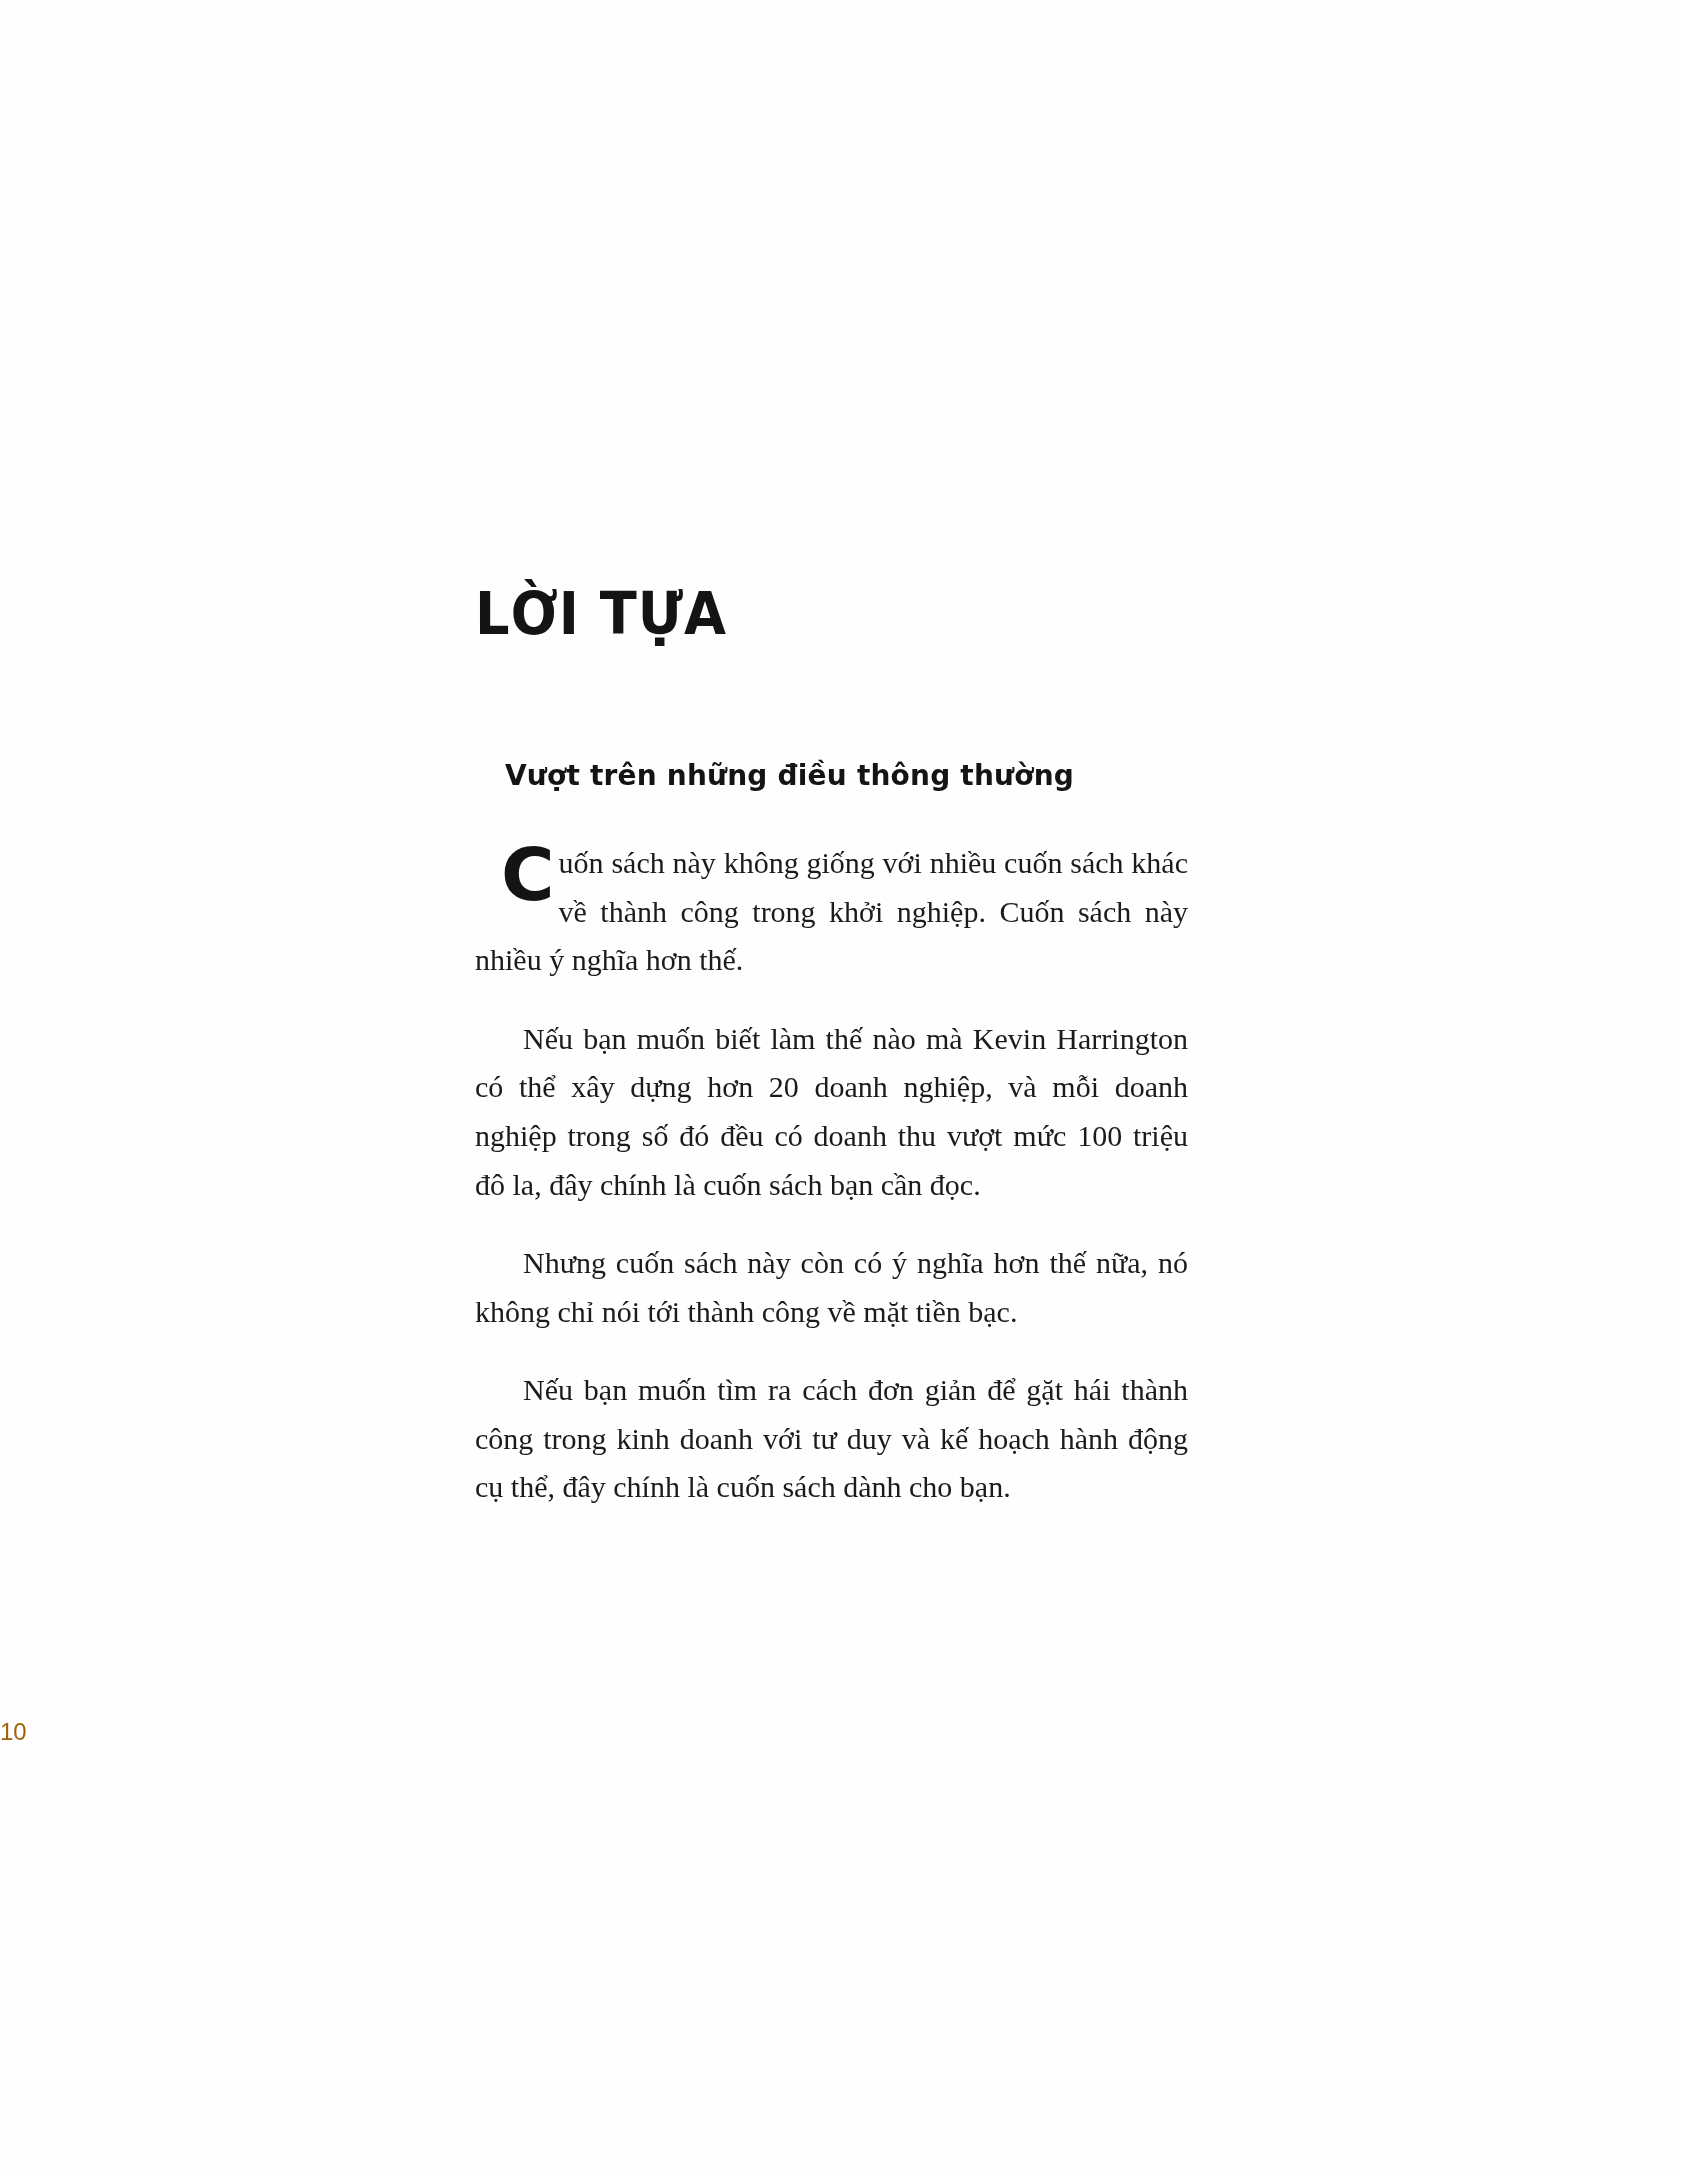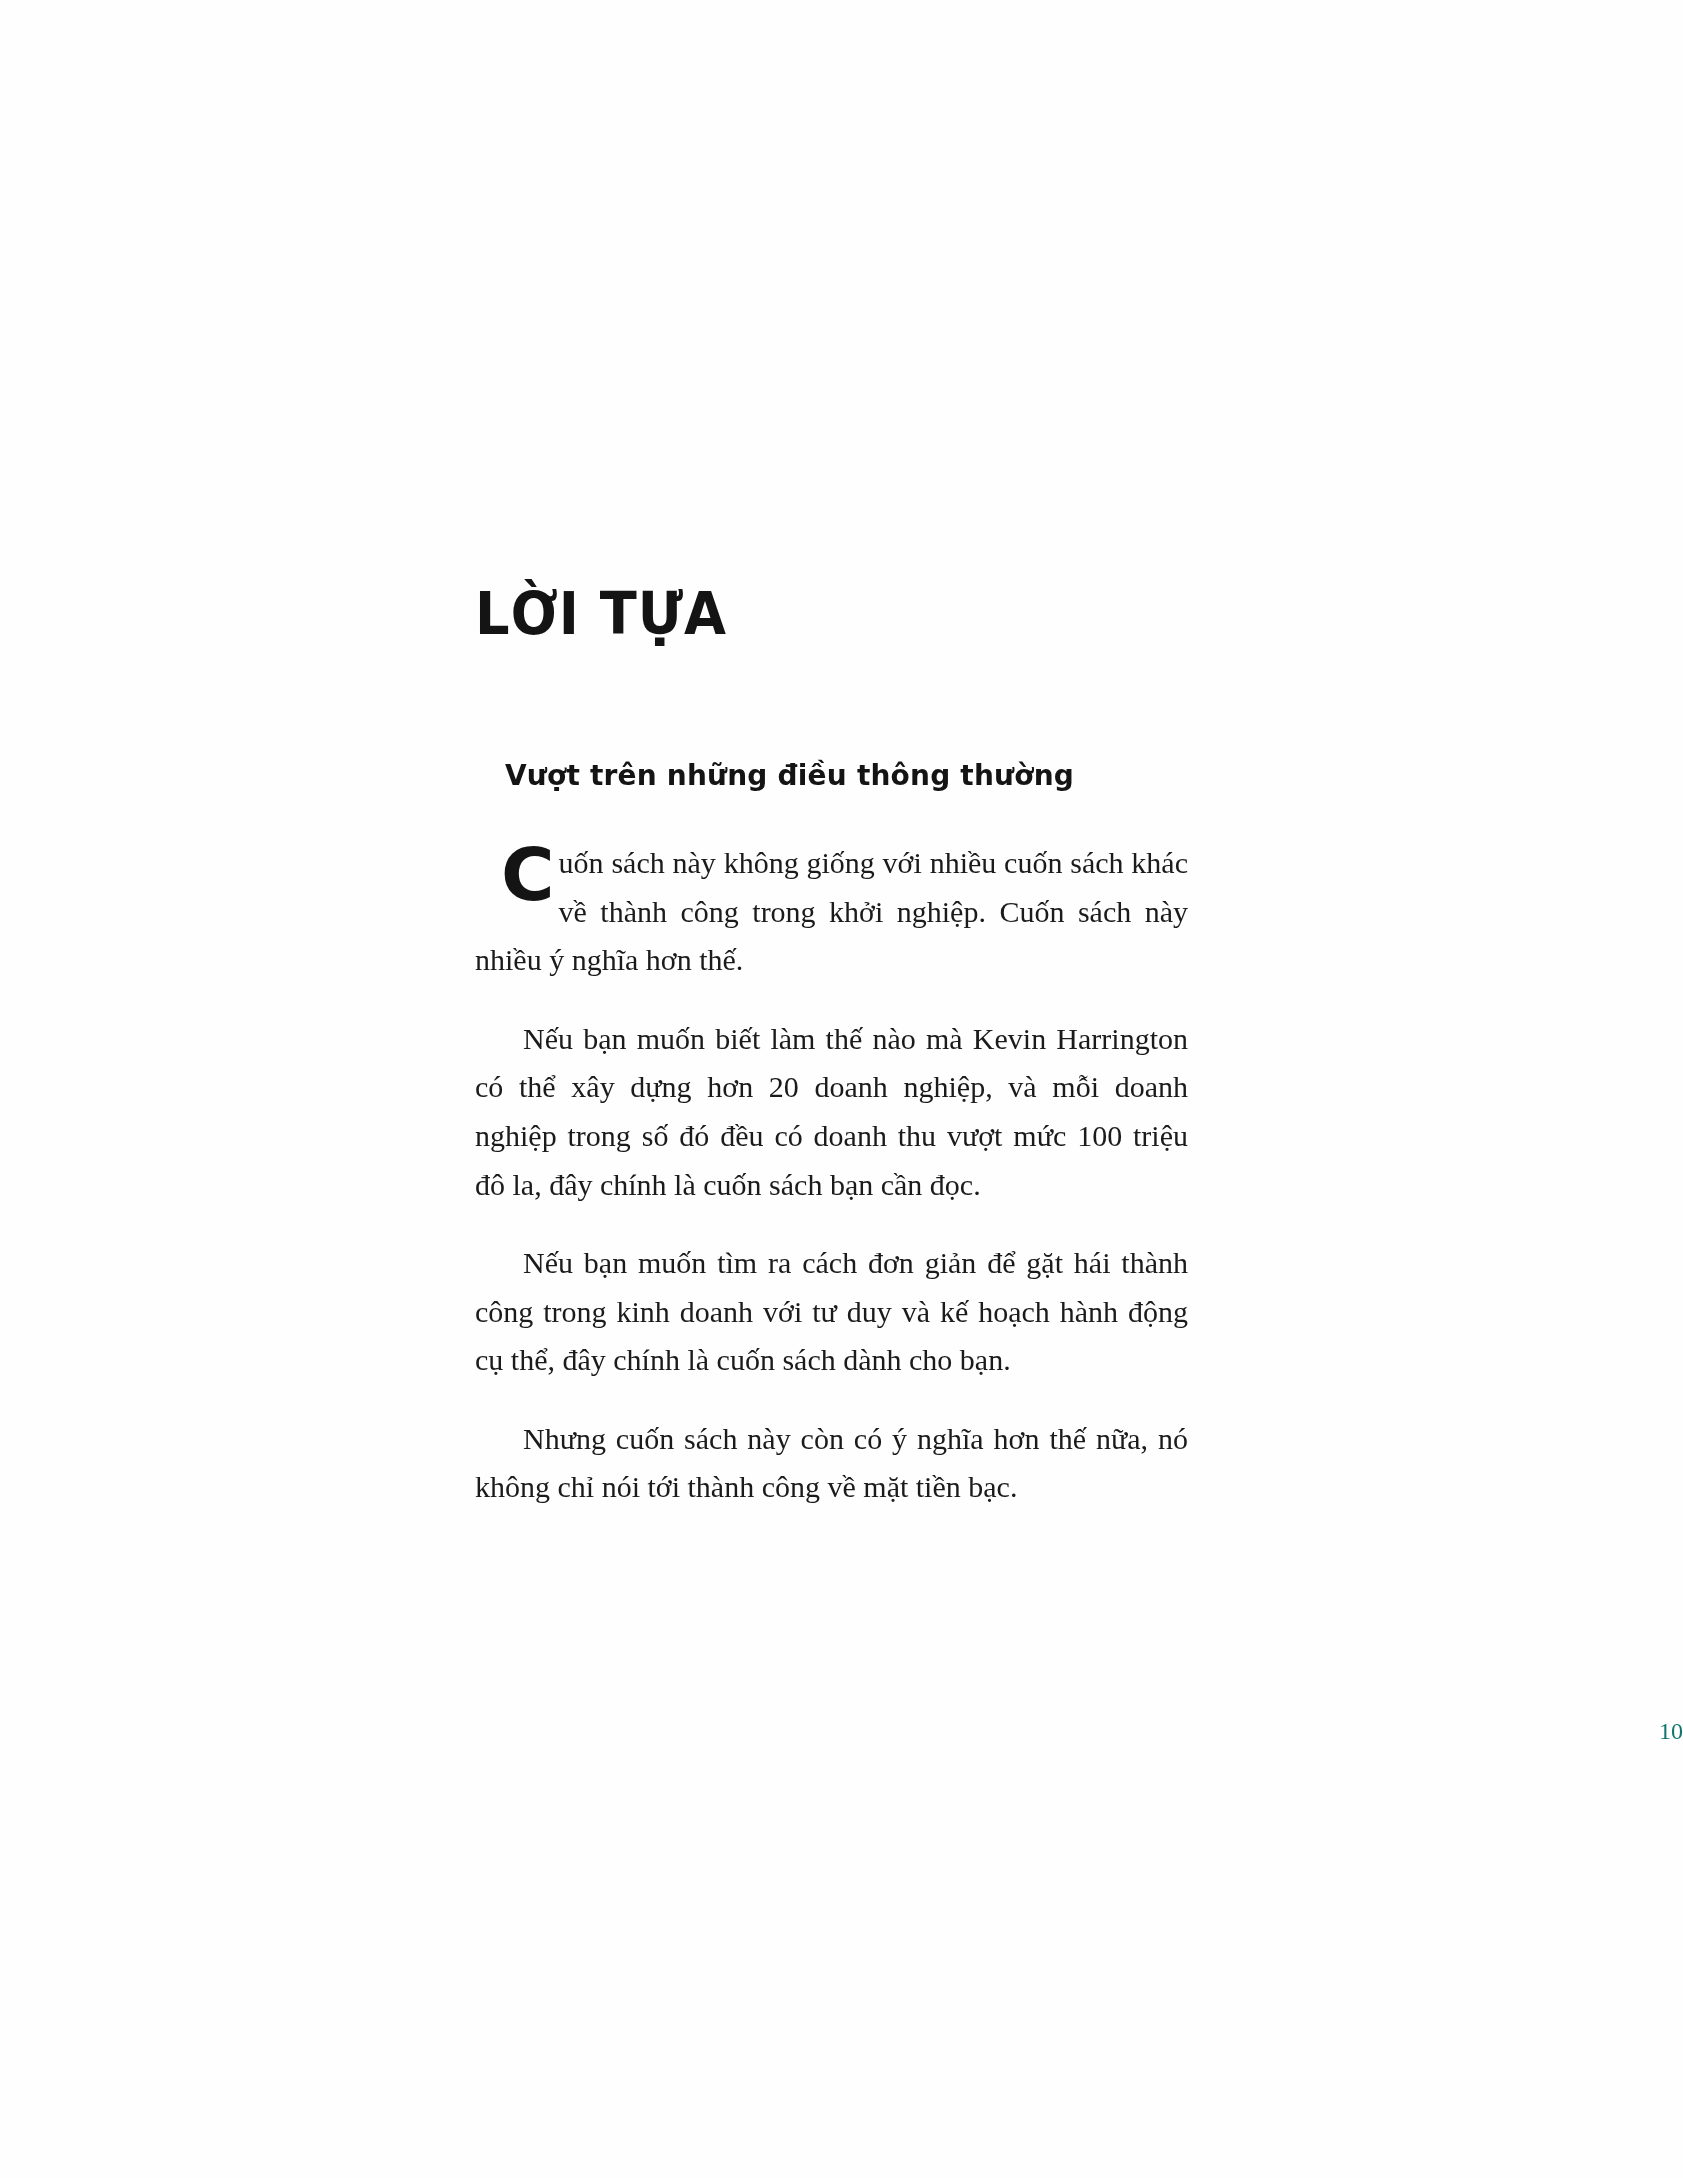--- a/index.html
+++ b/index.html
@@ -75,45 +75,45 @@
     line-height: 0.78;
     margin: 8px 4px 0 26px;
     color: #141414;
   }
 
   .page-number {
     position: absolute;
     left: 0;
     right: 0;
     top: 1718px;
-    text-align: right;
-    font-family: Liberation Serif, serif;
+    text-align: left;
+    font-family: Liberation Sans, sans-serif;
     font-size: 24px;
-    color: #0f766e;
+    color: #a16207;
   }
 </style>
 </head>
 <body>
 
 <div class="page">
 
   <div class="content">
 
     <h1 class="chapter-title">LỜI TỰA</h1>
 
     <h2 class="section-heading">Vượt trên những điều thông thường</h2>
 
     <p class="body-text first">
       <span class="dropcap">C</span><span>uốn sách này không giống với nhiều cuốn sách khác về thành công trong khởi nghiệp. Cuốn sách này nhiều ý nghĩa hơn thế.</span>
     </p>
 
     <p class="body-text">Nếu bạn muốn biết làm thế nào mà Kevin Harrington có thể xây dựng hơn 20 doanh nghiệp, và mỗi doanh nghiệp trong số đó đều có doanh thu vượt mức 100 triệu đô la, đây chính là cuốn sách bạn cần đọc.</p>
 
+    <p class="body-text">Nhưng cuốn sách này còn có ý nghĩa hơn thế nữa, nó không chỉ nói tới thành công về mặt tiền bạc.</p>
+
     <p class="body-text">Nếu bạn muốn tìm ra cách đơn giản để gặt hái thành công trong kinh doanh với tư duy và kế hoạch hành động cụ thể, đây chính là cuốn sách dành cho bạn.</p>
-
-    <p class="body-text">Nhưng cuốn sách này còn có ý nghĩa hơn thế nữa, nó không chỉ nói tới thành công về mặt tiền bạc.</p>
 
   </div>
 
   <div class="page-number">10</div>
 
 </div>
 
 
 </body></html>

